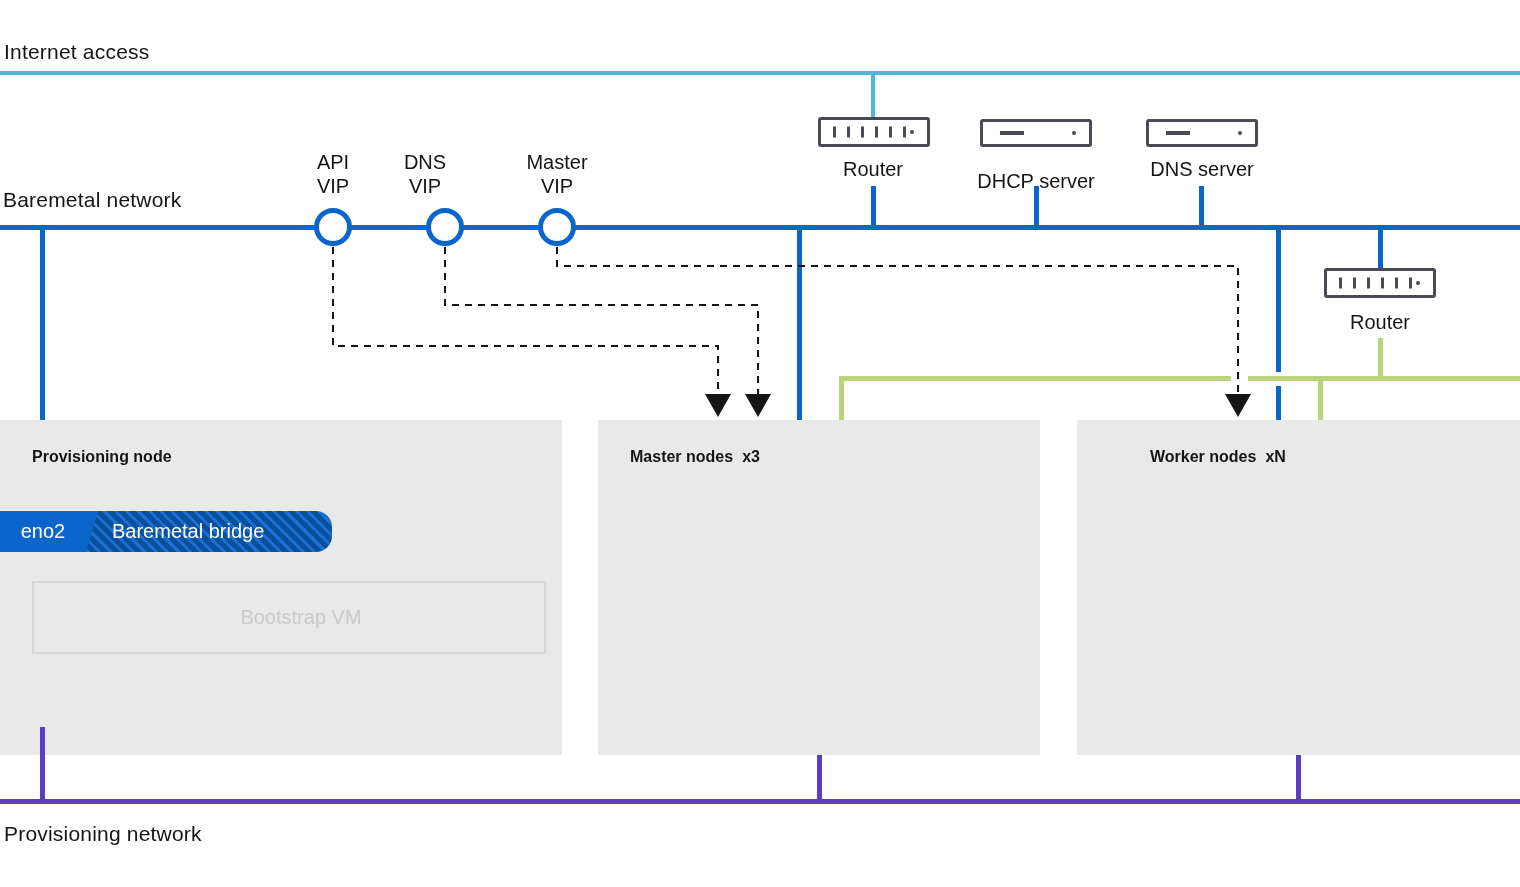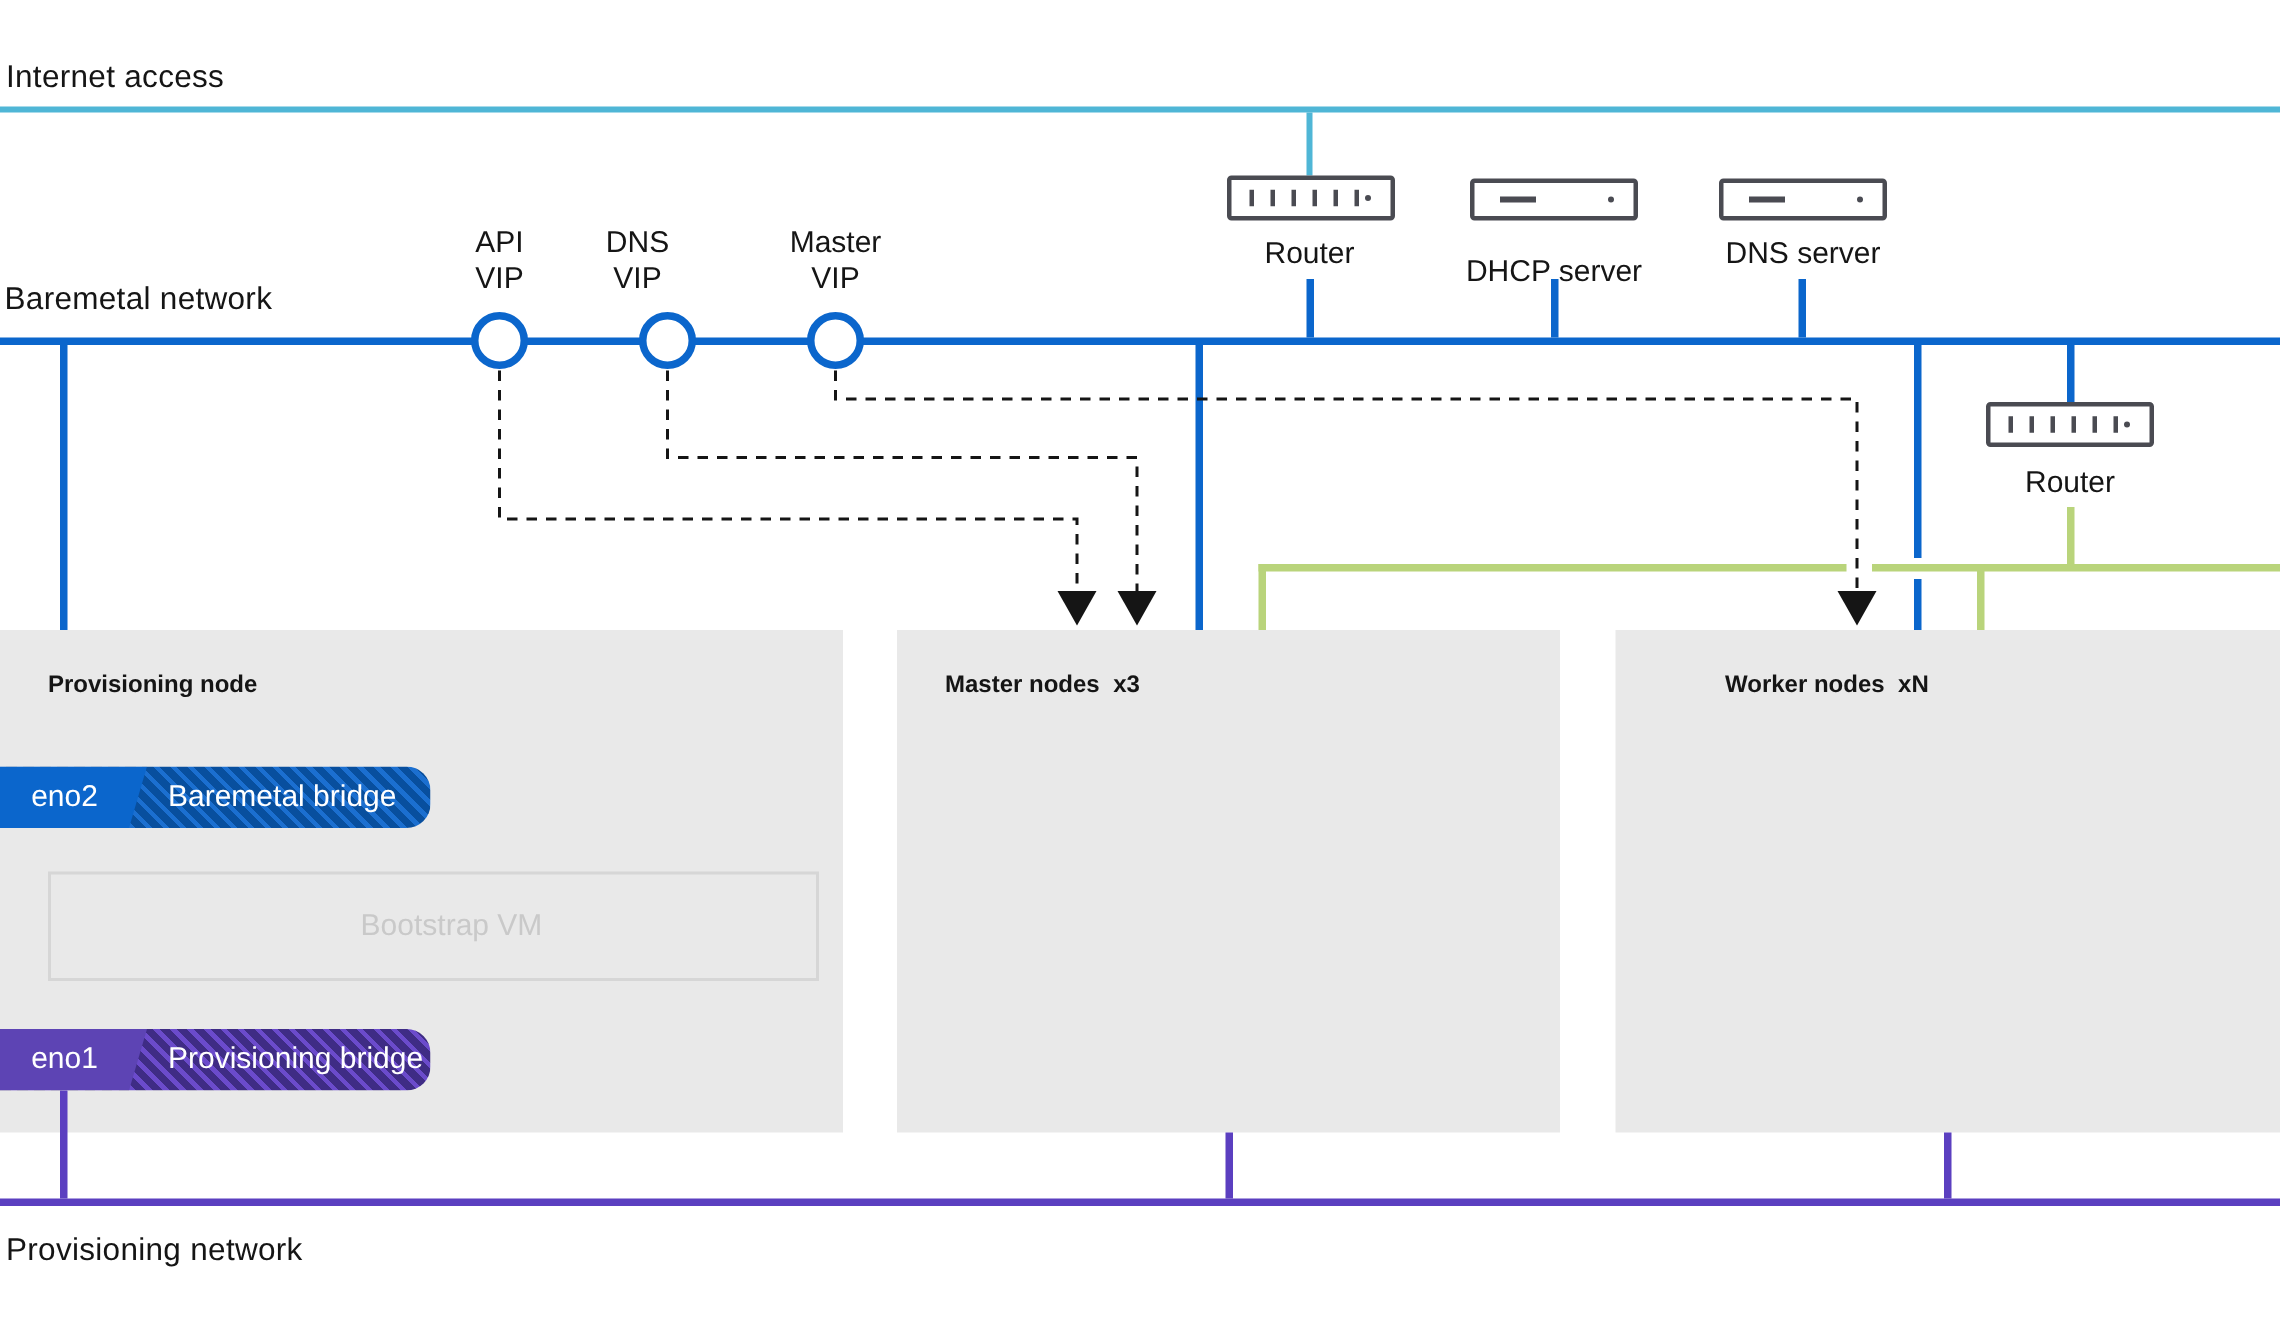--- a/index.html
+++ b/index.html
@@ -27,21 +27,21 @@
   
   .hw-icon{position:absolute;background:#fff;border:3px solid var(--icon_stroke);border-radius:3px;}
   .tick{position:absolute;width:3px;height:11px;background:var(--icon_stroke);top:50%;transform:translateY(-50%);}
   .dot{position:absolute;width:4px;height:4px;border-radius:50%;background:var(--icon_stroke);top:50%;right:13px;transform:translateY(-50%);}
   .dash-glyph{position:absolute;width:24px;height:4px;background:var(--icon_stroke);top:50%;left:17px;transform:translateY(-50%);}
   
   .node-box{position:absolute;top:420px;height:335px;background:var(--node_box_bg);}
   .node-title{position:absolute;top:448px;font-size:16px;font-weight:700;white-space:nowrap;}
   .node-title .mult{margin-left:9px;}
   
-  .pill{position:absolute;left:0;width:287px;height:41px;border-radius:0 16px 16px 0;overflow:hidden;}
+  .pill{position:absolute;left:0;width:332px;height:41px;border-radius:0 16px 16px 0;overflow:hidden;}
   .pill .hatch{position:absolute;inset:0;}
   .pill .cap{position:absolute;inset:0;}
   .pill-blue .hatch{background:repeating-linear-gradient(45deg,var(--eno2_hatch_dark) 0 5px,var(--eno2_hatch_light) 5px 8px);}
   .pill-blue .cap{background:var(--eno2_solid);clip-path:polygon(0 0,98px 0,86px 100%,0 100%);}
   .pill-purple .hatch{background:repeating-linear-gradient(45deg,var(--eno1_hatch_dark) 0 5px,var(--eno1_hatch_light) 5px 8px);}
   .pill-purple .cap{background:var(--eno1_solid);clip-path:polygon(0 0,98px 0,86px 100%,0 100%);}
   .pill .if-name{position:absolute;left:0;top:0;width:86px;height:41px;line-height:41px;text-align:center;
     color:#fff;font-size:20px;}
   .pill .if-bridge{position:absolute;left:112px;top:0;height:41px;line-height:41px;color:#fff;font-size:20px;white-space:nowrap;}
   
@@ -140,26 +140,20 @@
 
   <div class="pill pill-blue" style="top:511px;">
     <div class="hatch"></div>
     <div class="cap"></div>
     <span class="if-name">eno2</span>
     <span class="if-bridge">Baremetal bridge</span>
   </div>
 
   <div class="bootstrap">Bootstrap VM</div>
 
-  <div class="pill pill-purple" style="top:686px;">
-    <div class="hatch"></div>
-    <div class="cap"></div>
-    <span class="if-name">eno1</span>
-    <span class="if-bridge">Provisioning bridge</span>
-  </div>
 
   <div class="vline purple" style="left:40px;top:727px;width:5px;height:72px;"></div>
   <div class="vline purple" style="left:817px;top:755px;width:5px;height:44px;"></div>
   <div class="vline purple" style="left:1296px;top:755px;width:5px;height:44px;"></div>
   <div class="hline prov-line"></div>
   <div class="net-label" style="left:4px;top:822px;">Provisioning network</div>
 
   <svg class="dashed-overlay" viewBox="0 0 1520 887">
     <path d="M333 247 V346 H718 V394"></path>
     <polygon points="705,394 731,394 718,417" class="arrow-head"></polygon>

